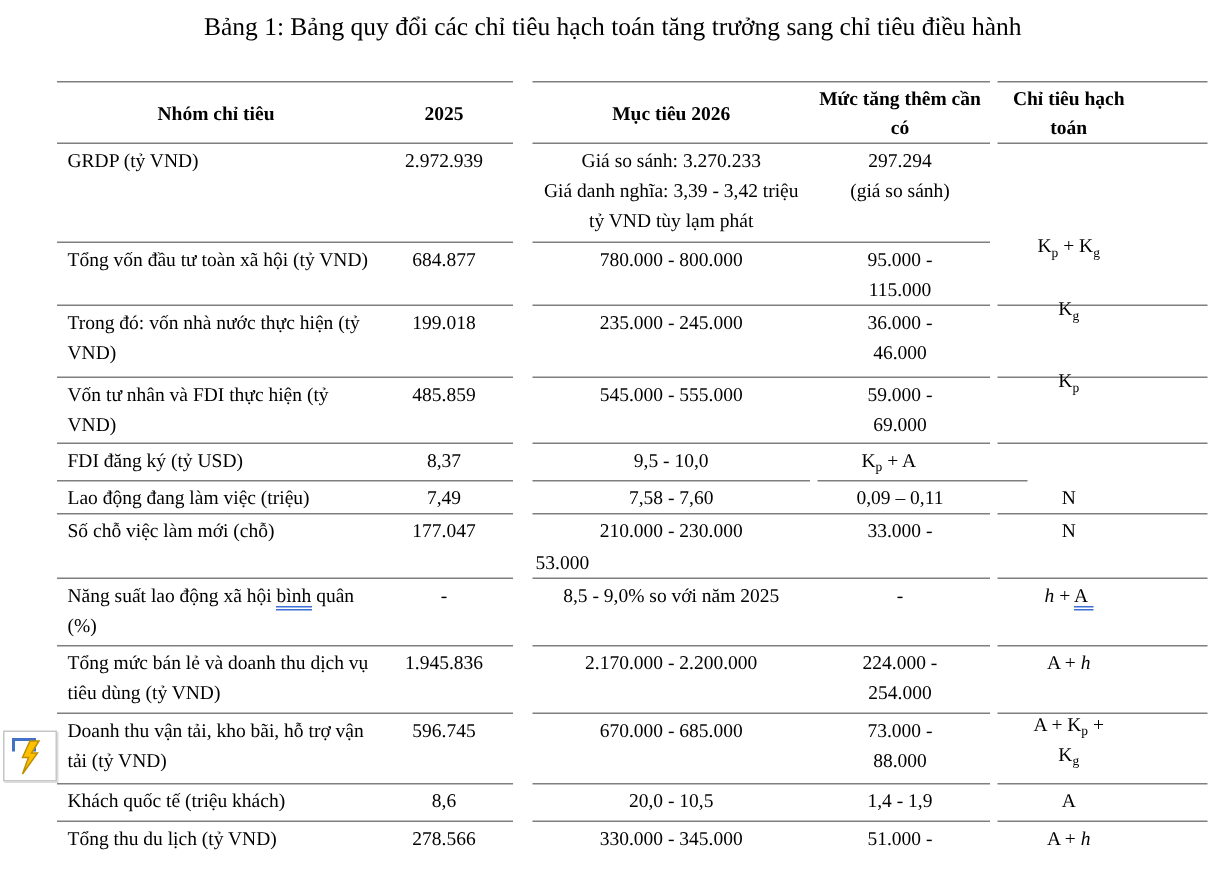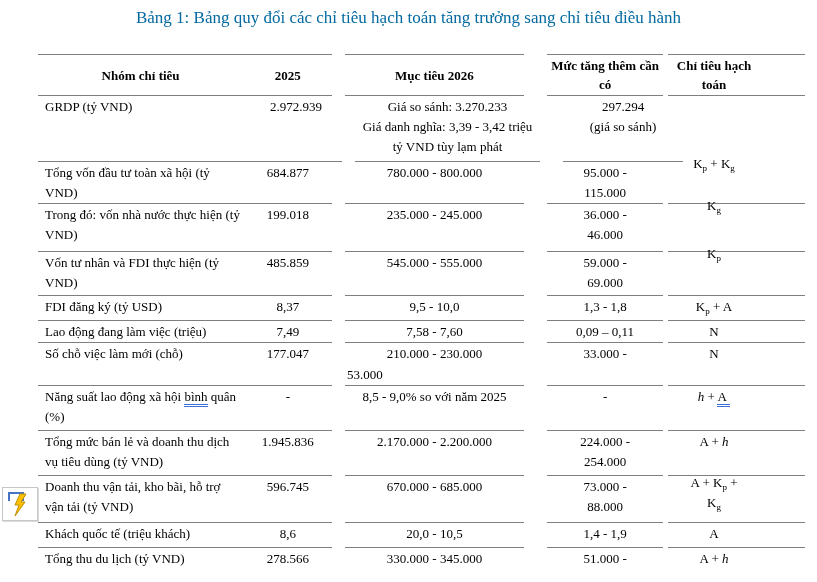--- a/index.html
+++ b/index.html
@@ -4,35 +4,35 @@
 <style>
   html,body{margin:0;padding:0;}
   body{
     width:817px;height:582px;overflow:hidden;background:#ffffff;
     font-family:"Liberation Serif","DejaVu Serif",serif;
     color:#000;position:relative;
   }
   .page-title{
     margin:7px 0 0 0;
     font-size:17px;font-weight:normal;
-    color:#0369a1;text-align:center;line-height:1.35;
+    color:#000000;text-align:center;line-height:1.35;
   }
   .doc-table{
     margin:24px 0 0 38px;
     width:767px;
     font-size:13px;line-height:1.55;
   }
   .trow{display:flex;align-items:stretch;}
   .c{box-sizing:border-box;border-bottom:1px solid #7f7f7f;padding:1px 2px 0 2px;text-align:center;}
   .gap{box-sizing:border-box;}
   .c1{width:212px;text-align:left;padding-left:7px;}
   .c2{width:92px;}
   .g1{width:13px;}
   .c3{width:185px;}
-  .c4{width:120px;margin-left:23px;}
+  .c4{width:120px;}
   .g2{width:5px;}
   .c5{width:140px;padding-right:47px;}
   .thead .c{border-top:1px solid #7f7f7f;font-weight:bold;display:flex;align-items:center;justify-content:center;min-height:42px;line-height:1.5;}
   .thead .c1{justify-content:center;padding-left:2px;}
   
   #rows > .trow:nth-child(1){min-height:66px;}
   #rows > .trow:nth-child(2){min-height:42px;}
   #rows > .trow:nth-child(3){min-height:48px;}
   #rows > .trow:nth-child(4){min-height:44px;}
   #rows > .trow:nth-child(5){min-height:25px;}
@@ -118,21 +118,20 @@
     <div class="c c4">59.000 -<br>69.000</div>
     <div class="gap g2"></div>
     <div class="c c5"><span class="ind">K<sub>p</sub></span></div>
   </div>
 
   <div class="trow">
     <div class="c c1">FDI đăng ký (tỷ USD)</div>
     <div class="c c2">8,37</div>
     <div class="gap g1"></div>
     <div class="c c3">9,5 - 10,0</div>
-    <div class="c c4">1,3 - 1,8</div>
     <div class="gap g2"></div>
     <div class="c c5"><span class="ind">K<sub>p</sub> + A</span></div>
   </div>
 
   <div class="trow">
     <div class="c c1">Lao động đang làm việc (triệu)</div>
     <div class="c c2">7,49</div>
     <div class="gap g1"></div>
     <div class="c c3">7,58 - 7,60</div>
     <div class="c c4">0,09 – 0,11</div>

